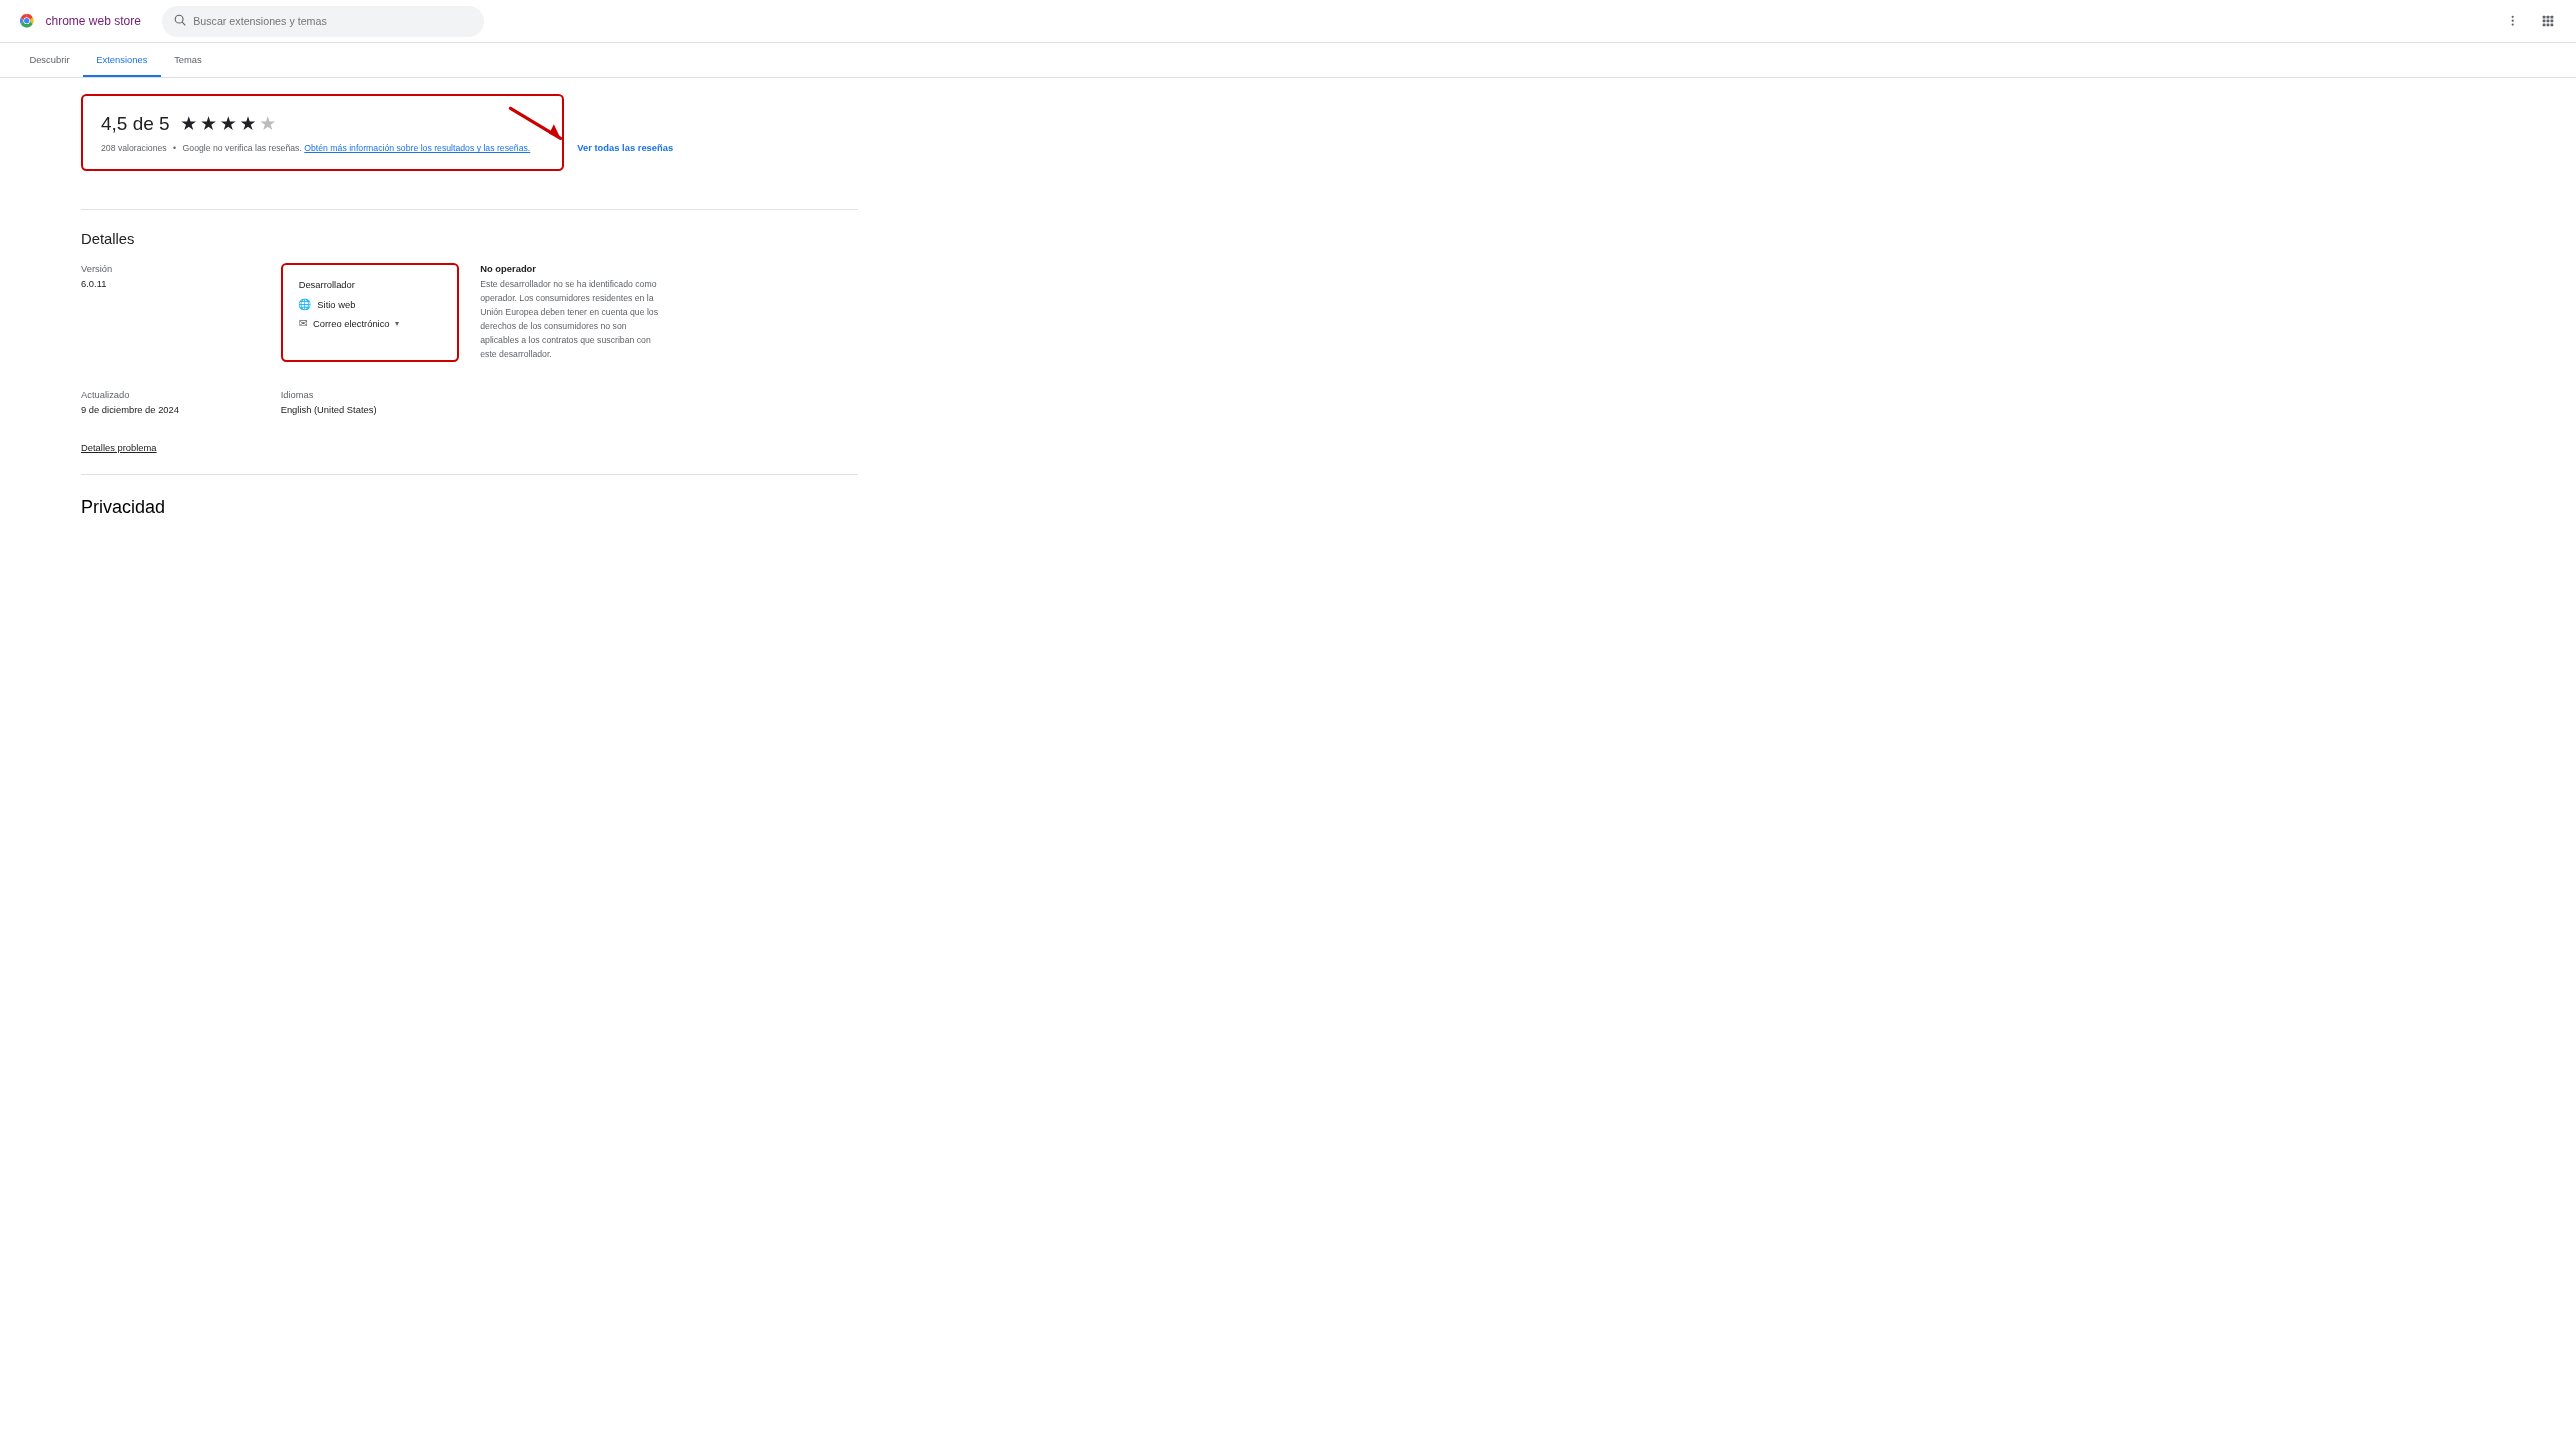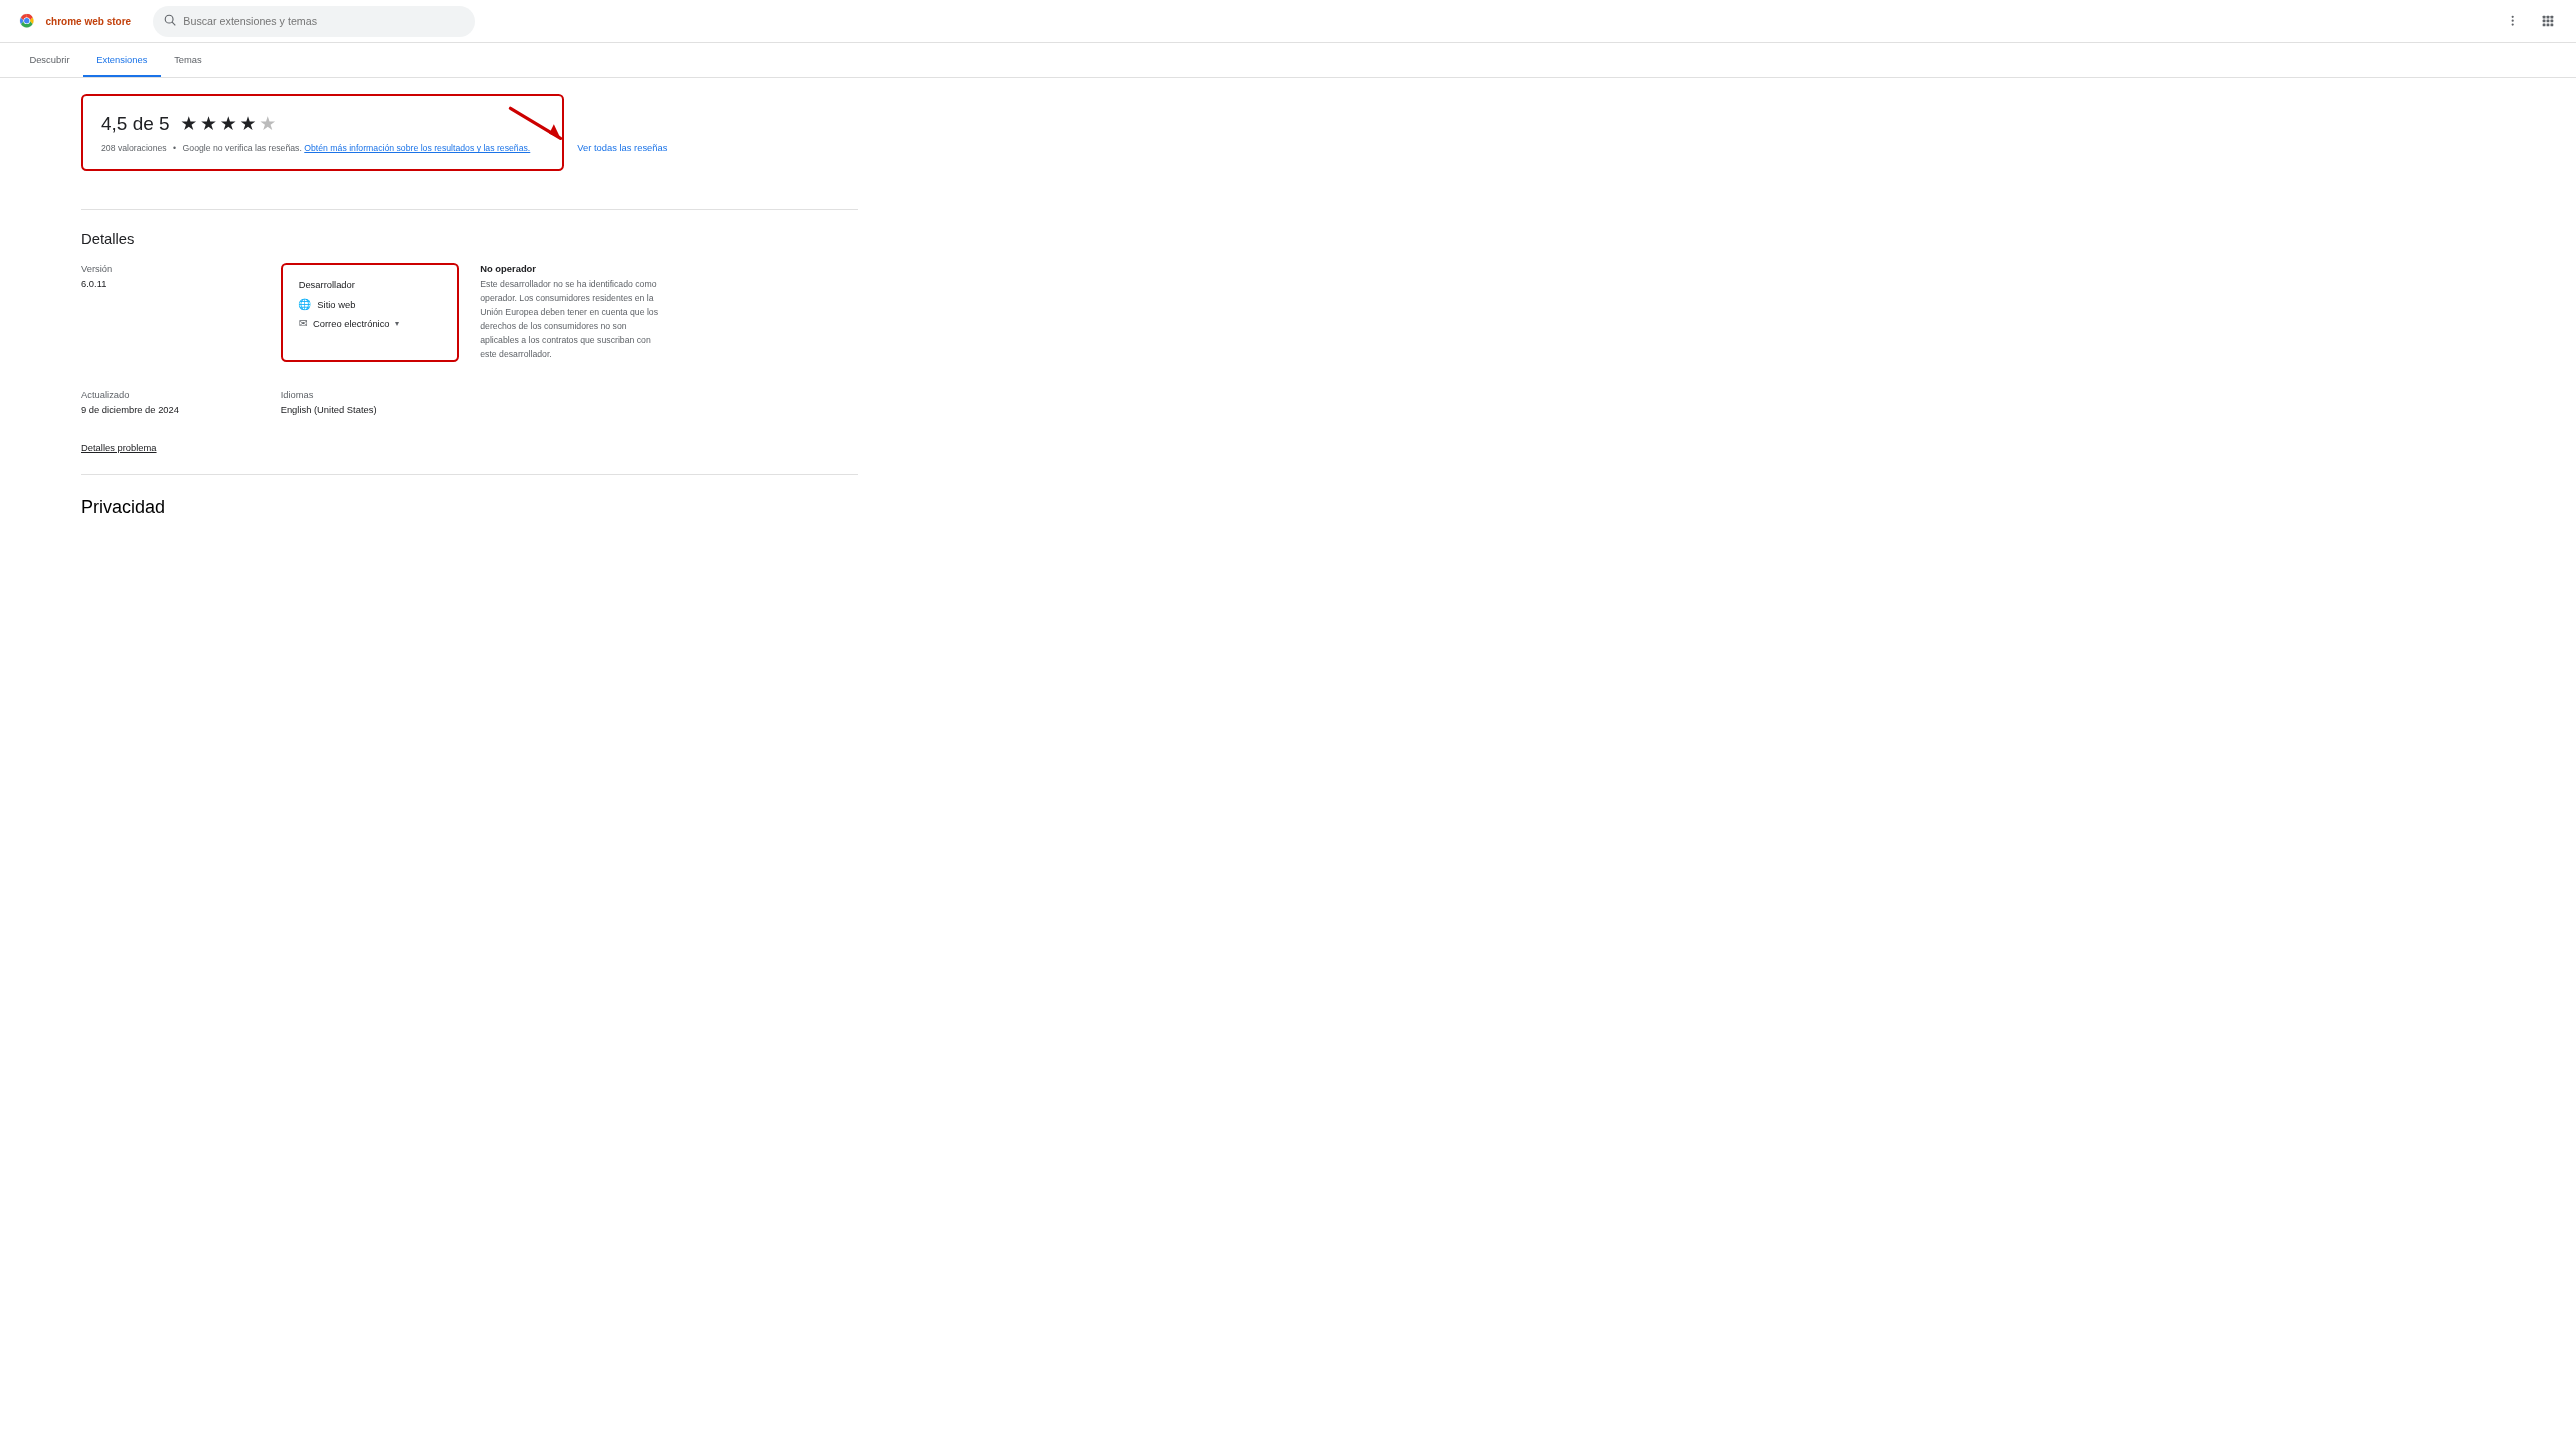--- a/index.html
+++ b/index.html
@@ -26,23 +26,23 @@
       display: flex;
       align-items: center;
       gap: 8px;
       margin-right: 21.5px;
     }
     .chrome-logo {
       width: 21.5px;
       height: 21.5px;
     }
     .header-title {
-      font-size: 10px;
-      color: #c2410c;
-      font-weight: 700;
+      font-size: 12px;
+      color: #701a75;
+      font-weight: 400;
       white-space: nowrap;
     }
     .search-bar {
       flex: 1;
       max-width: 322px;
       display: flex;
       align-items: center;
       background: #f1f3f4;
       border-radius: 16px;
       padding: 0 10.7px;
@@ -140,21 +140,21 @@
       color: #5f6368;
     }
     .rating-sub a {
       color: #1a73e8;
       text-decoration: underline;
     }
     .ver-todas-link {
       color: #1a73e8;
       font-size: 9.4px;
       text-decoration: none;
-      font-weight: 400;
+      font-weight: 700;
     }
 
     
     .section-title {
       font-size: 14.8px;
       font-weight: 500;
       color: #202124;
       margin-bottom: 16px;
     }
     .details-grid {

